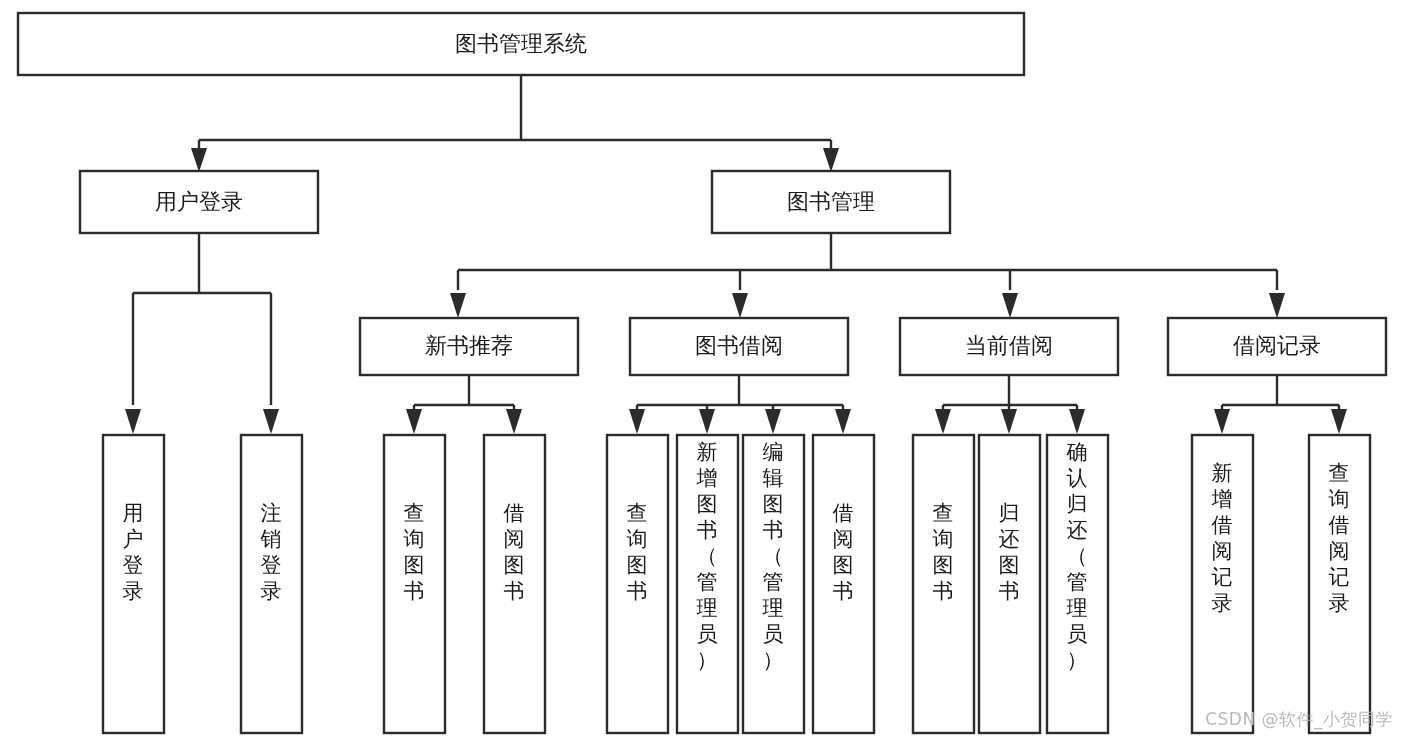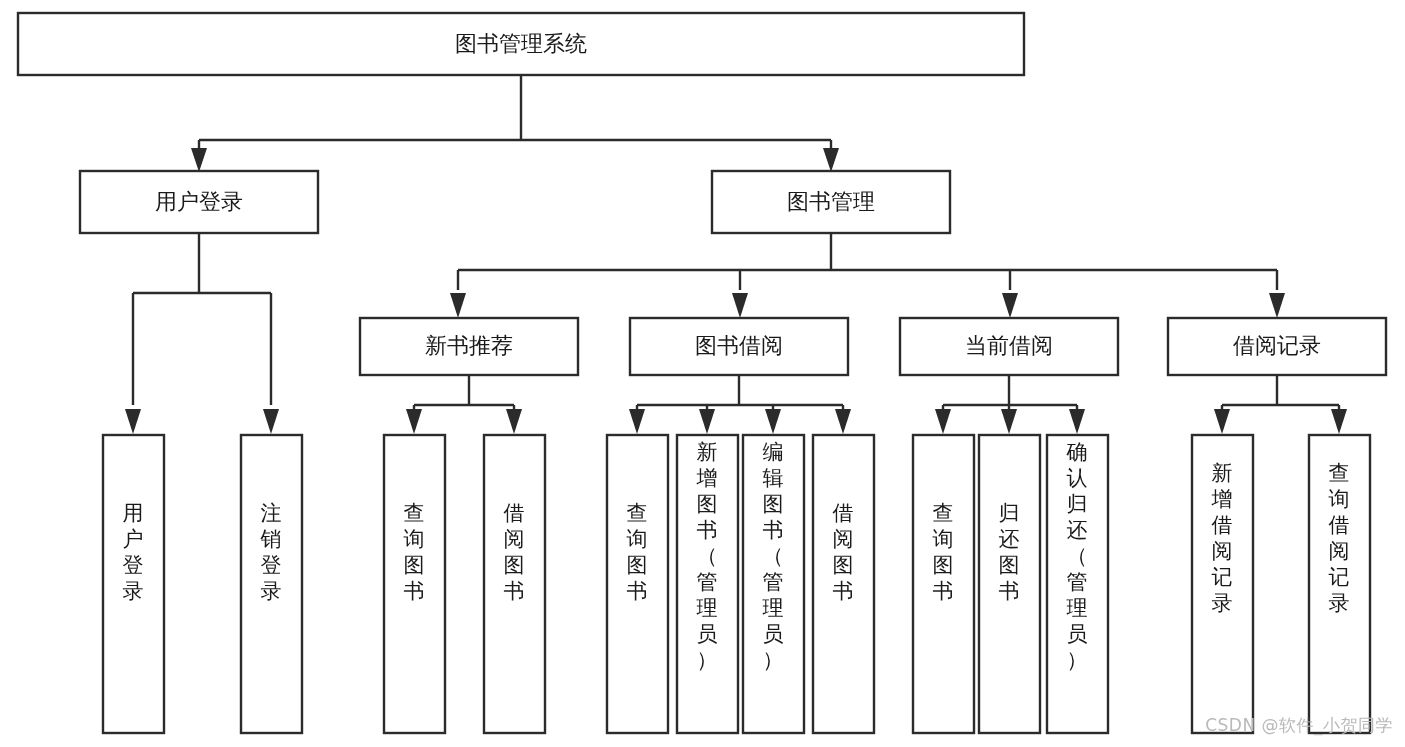--- a/index.html
+++ b/index.html
@@ -52,21 +52,21 @@
   }
   .node-label-v {
     fill: #1a1a1a;
     font-family: "DejaVu Sans", "Liberation Sans", sans-serif;
     font-size: 21px;
     text-anchor: middle;
   }
   .watermark {
     position: absolute;
     right: 12px;
-    bottom: 10px;
+    bottom: 16px;
     font-family: "DejaVu Sans", "Liberation Sans", sans-serif;
     font-size: 17px;
     color: #b9b9b9;
     white-space: nowrap;
     letter-spacing: 0.5px;
     pointer-events: none;
   }
 </style>
 </head>
 <body>

